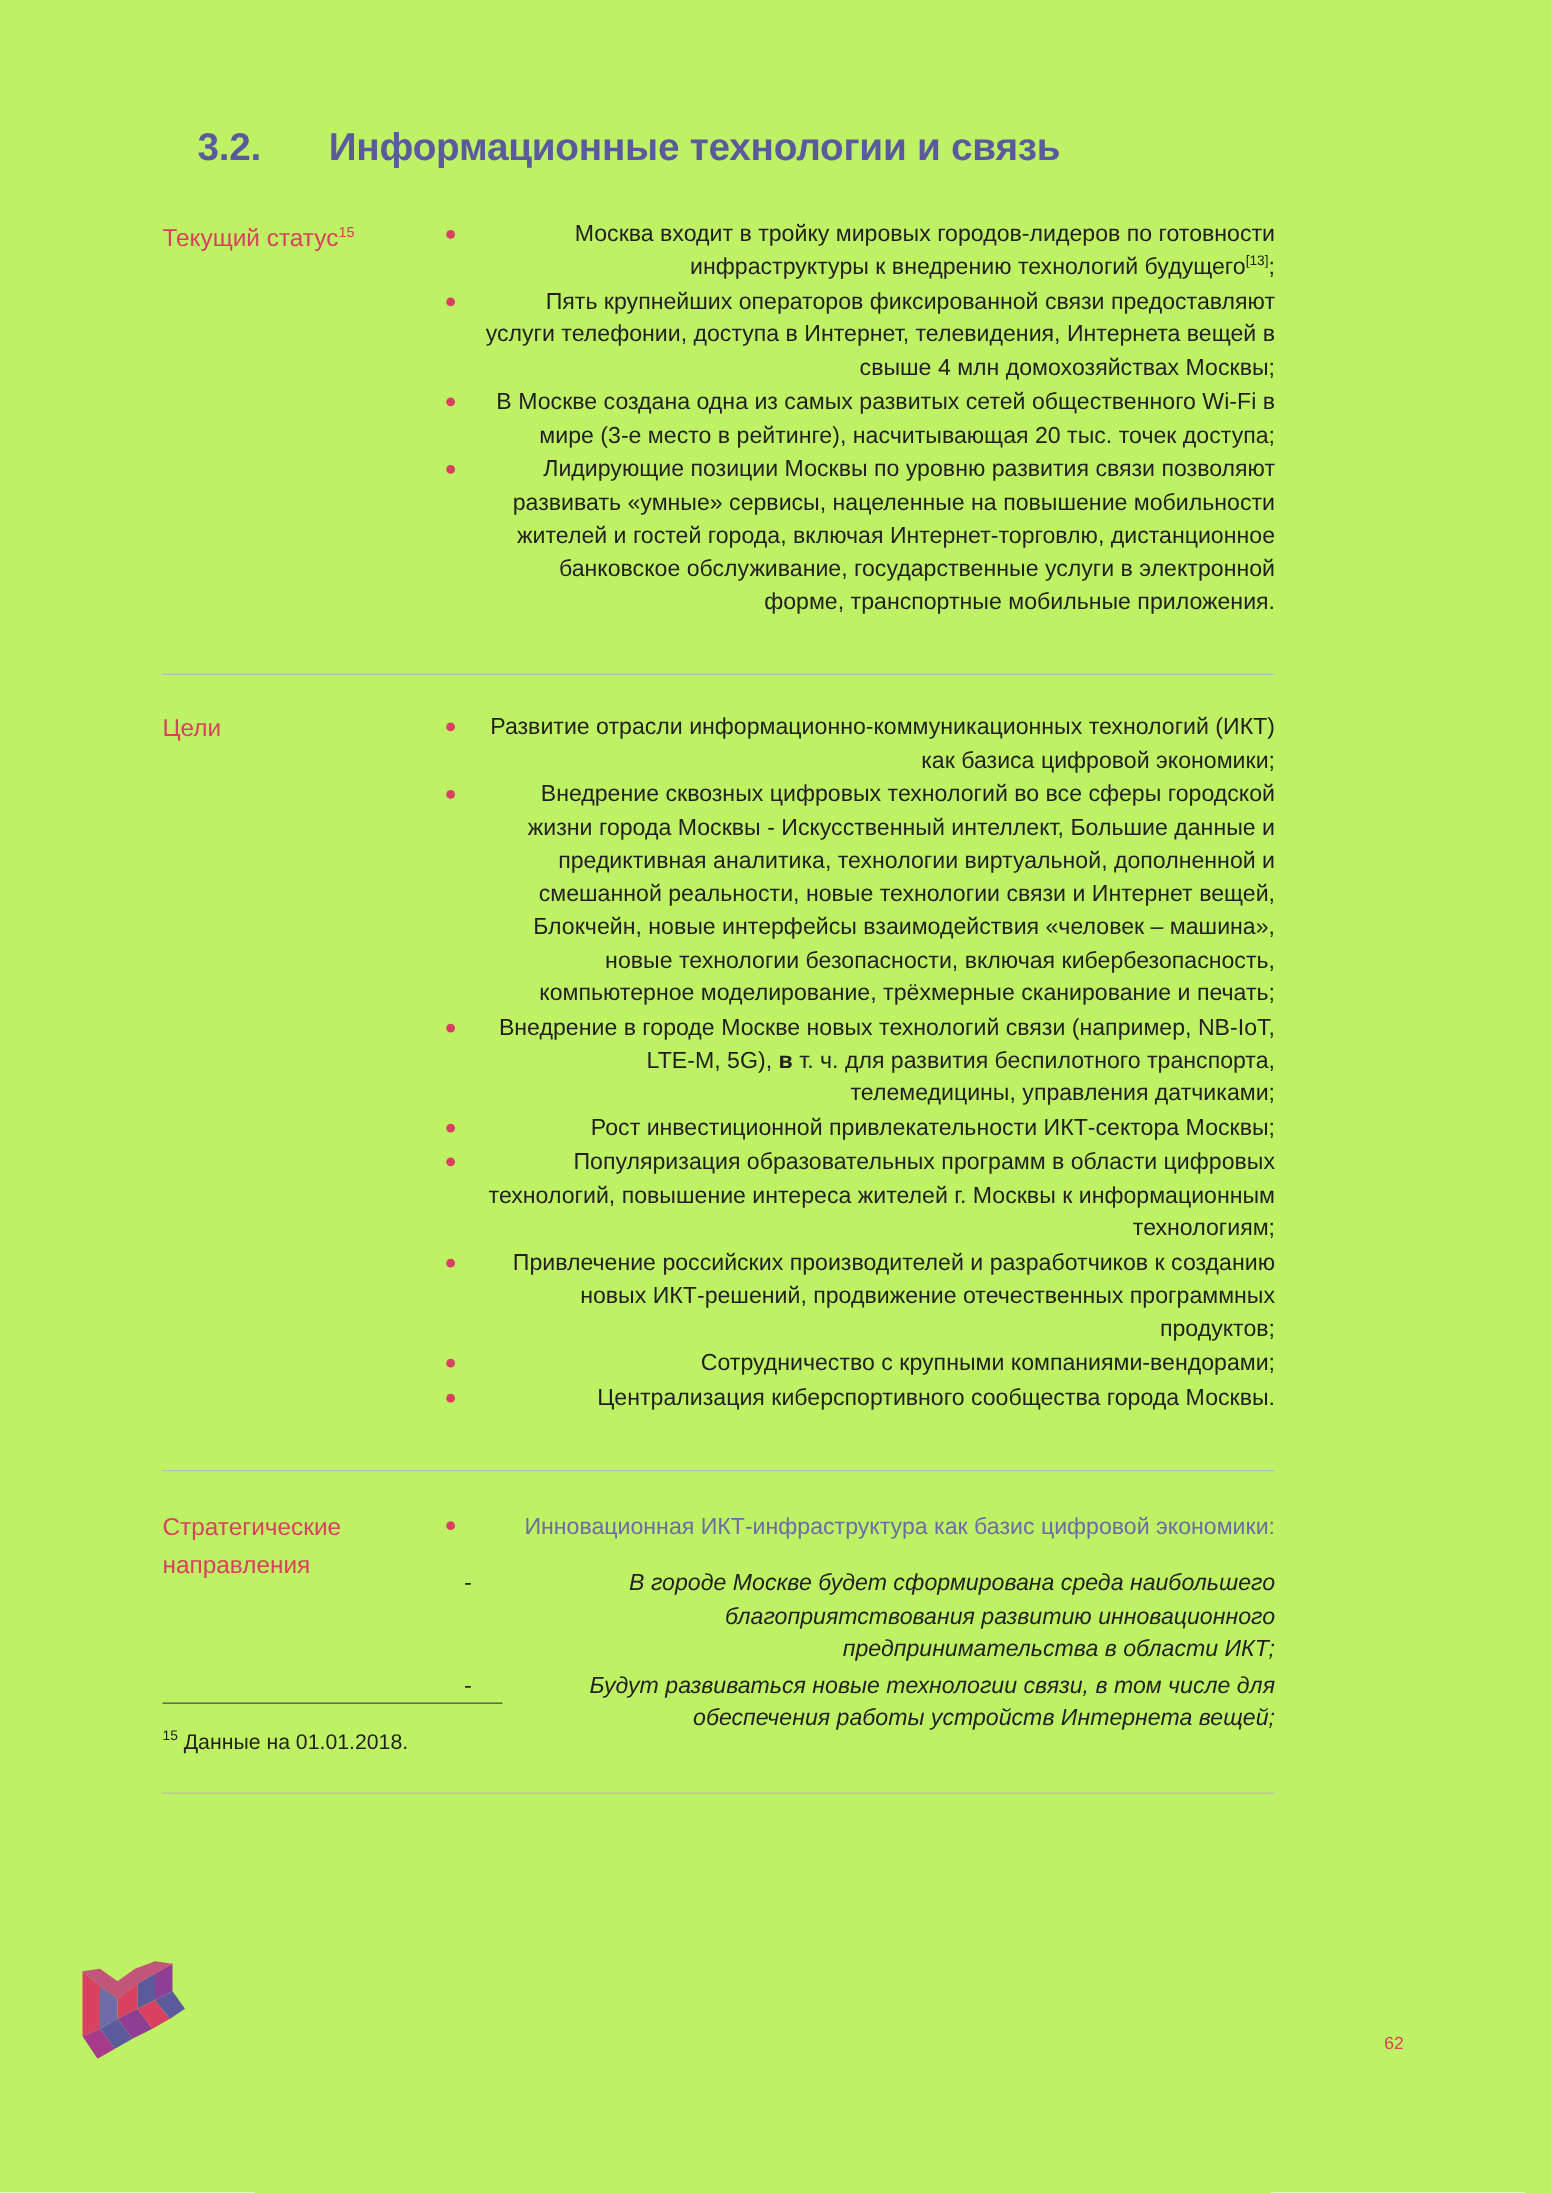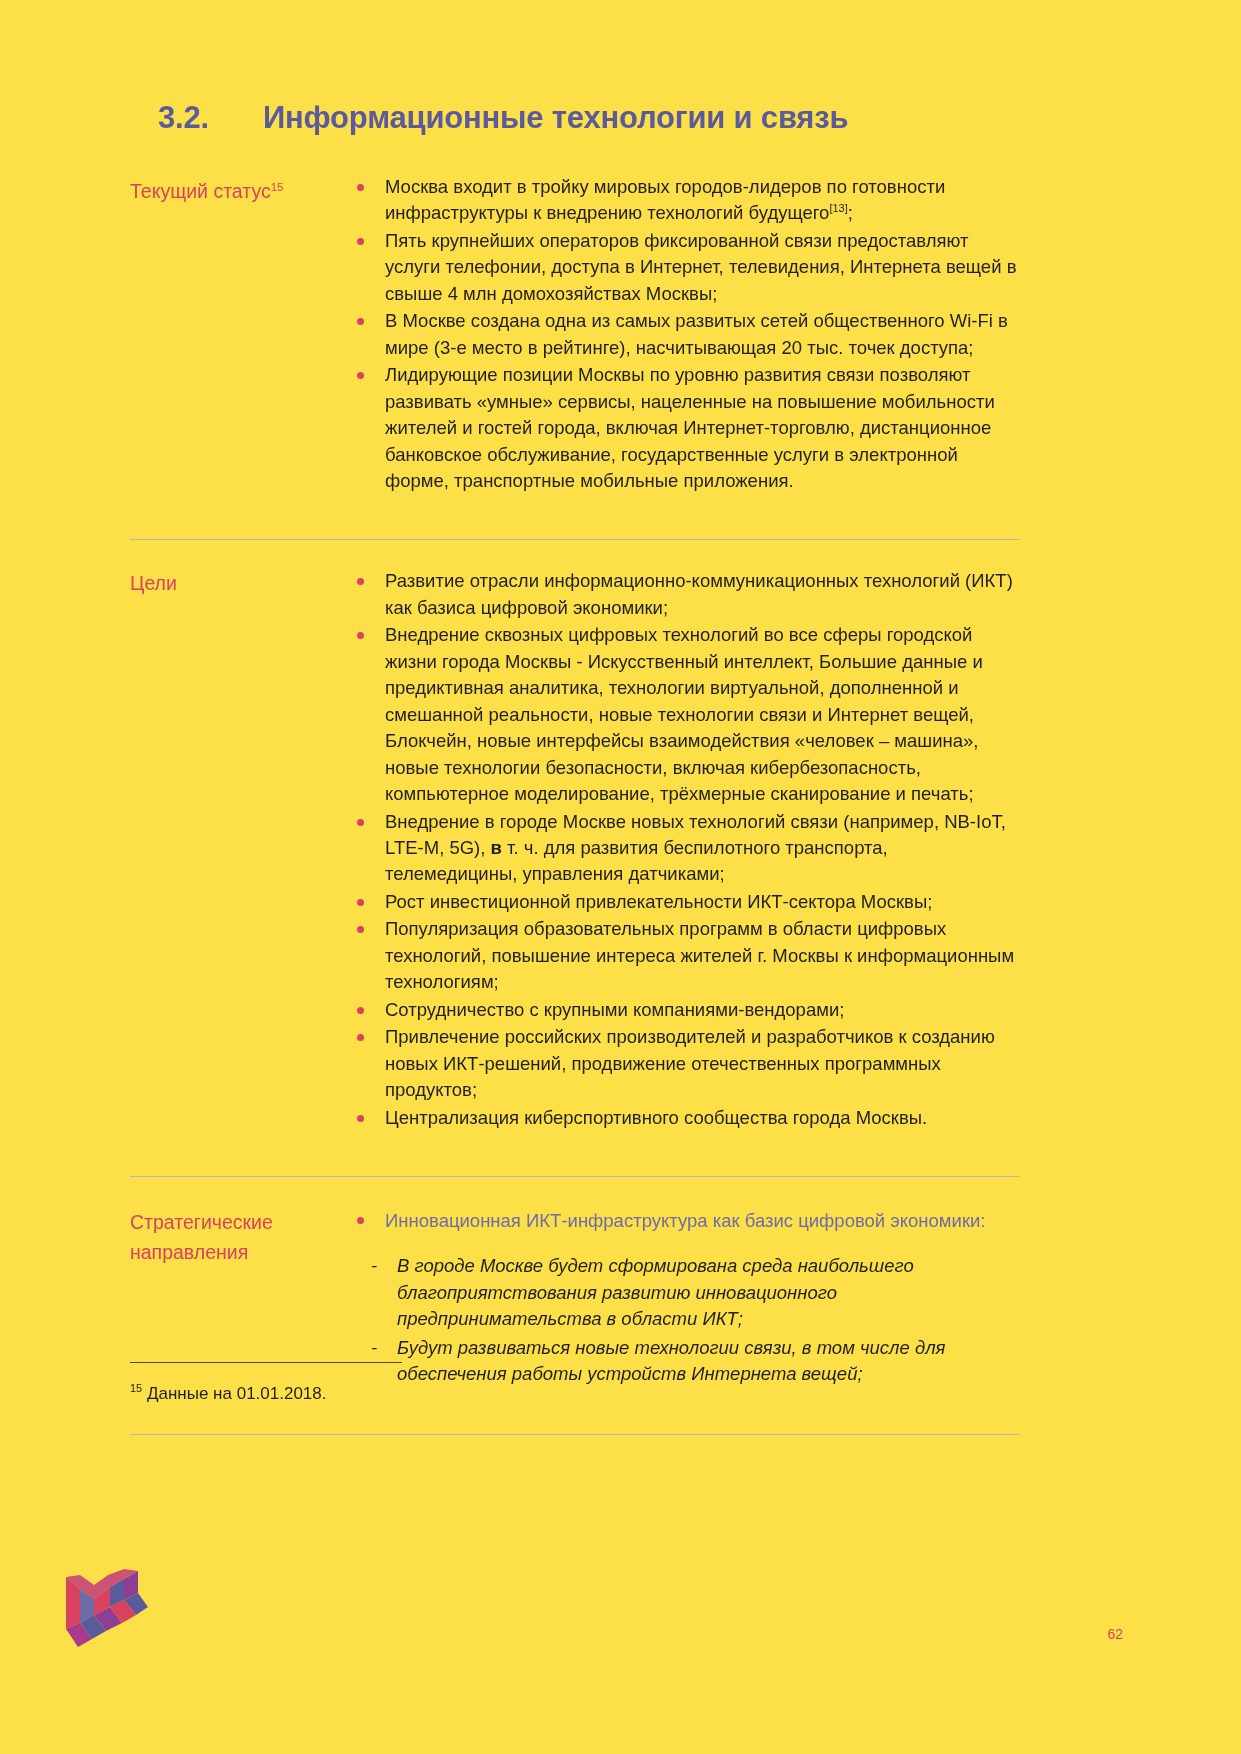--- a/index.html
+++ b/index.html
@@ -10,21 +10,21 @@
   }
   body {
     font-family: "Liberation Sans", "DejaVu Sans", sans-serif;
     color: #231f20;
   }
   .page {
     position: relative;
     width: 1241px;
     height: 1754px;
     margin: 0 auto;
-    background: #fde047;
+    background: #bef264;
     overflow: hidden;
     box-sizing: border-box;
   }
 
   
   .heading {
     position: absolute;
     left: 158px;
     top: 100px;
     display: flex;
@@ -63,20 +63,21 @@
   }
   .section-label.goals { padding-top: 6px; }
   .section-label sup {
     font-size: 11.5px;
     vertical-align: super;
     line-height: 0;
   }
   .section-body {
     flex: 1 1 auto;
     padding-top: 6px;
+    text-align: right;
   }
 
   
   ul.bullets {
     list-style: none;
     margin: 0;
     padding: 0;
   }
   ul.bullets > li {
     position: relative;
@@ -220,22 +221,22 @@
 
     <div class="section">
       <div class="section-label goals">Цели</div>
       <div class="section-body">
         <ul class="bullets">
           <li>Развитие отрасли информационно-коммуникационных технологий (ИКТ) как базиса цифровой экономики;</li>
           <li>Внедрение сквозных цифровых технологий во все сферы городской жизни города Москвы - Искусственный интеллект, Большие данные и предиктивная аналитика, технологии виртуальной, дополненной и смешанной реальности, новые технологии связи и Интернет вещей, Блокчейн, новые интерфейсы взаимодействия «человек – машина», новые технологии безопасности, включая кибербезопасность, компьютерное моделирование, трёхмерные сканирование и печать;</li>
           <li><span>Внедрение в городе Москве новых технологий связи (например, NB-IoT, LTE-M, 5G), </span><b>в</b><span> т. ч. для развития беспилотного транспорта, телемедицины, управления датчиками;</span></li>
           <li>Рост инвестиционной привлекательности ИКТ-сектора Москвы;</li>
           <li>Популяризация образовательных программ в области цифровых технологий, повышение интереса жителей г. Москвы к информационным технологиям;</li>
+          <li>Привлечение российских производителей и разработчиков к созданию новых ИКТ-решений, продвижение отечественных программных продуктов;</li>
           <li>Сотрудничество с крупными компаниями-вендорами;</li>
-          <li>Привлечение российских производителей и разработчиков к созданию новых ИКТ-решений, продвижение отечественных программных продуктов;</li>
           <li>Централизация киберспортивного сообщества города Москвы.</li>
         </ul>
       </div>
     </div>
 
     <div class="sec-gap-top"></div>
     <div class="divider"></div>
     <div class="sec-gap-bot"></div>
 
     <div class="section">

